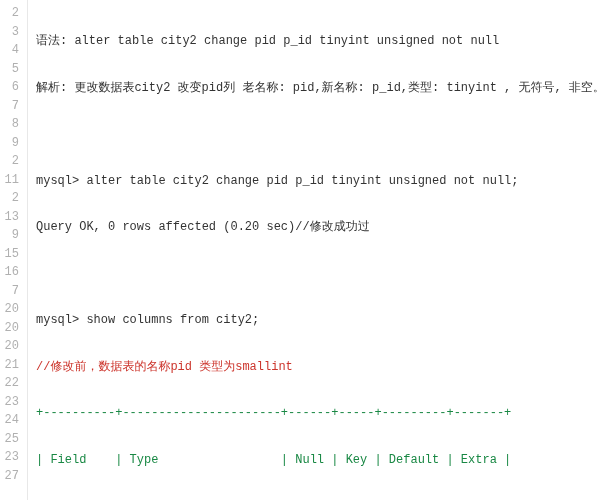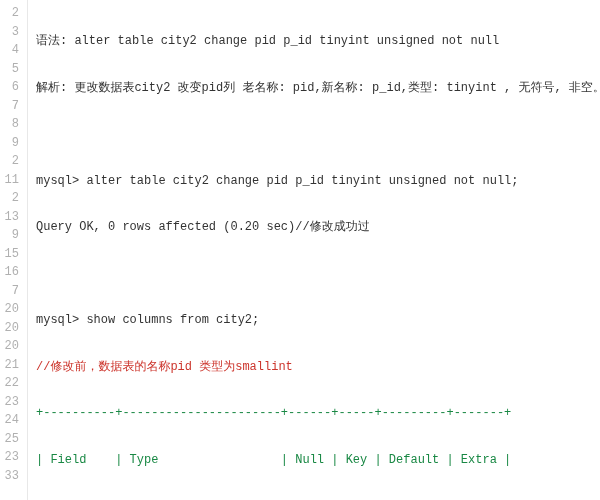--- a/index.html
+++ b/index.html
@@ -65,21 +65,21 @@
     <div>7</div>
     <div>20</div>
     <div>20</div>
     <div>20</div>
     <div>21</div>
     <div>22</div>
     <div>23</div>
     <div>24</div>
     <div>25</div>
     <div>23</div>
-    <div>33</div>
+    <div>27</div>
   </div>
   <div class="code">
     <div class="line">语法: alter table city2 change pid p_id tinyint unsigned not null</div>
     <div class="line">解析: 更改数据表city2 改变pid列 老名称: pid,新名称: p_id,类型: tinyint , 无符号, 非空。</div>
     <div class="line"></div>
     <div class="line">mysql&gt; alter table city2 change pid p_id tinyint unsigned not null;</div>
     <div class="line">Query OK, 0 rows affected (0.20 sec)//修改成功过</div>
     <div class="line"></div>
     <div class="line">mysql&gt; show columns from city2;</div>
     <div class="line red">//修改前，数据表的名称pid 类型为smallint</div>

